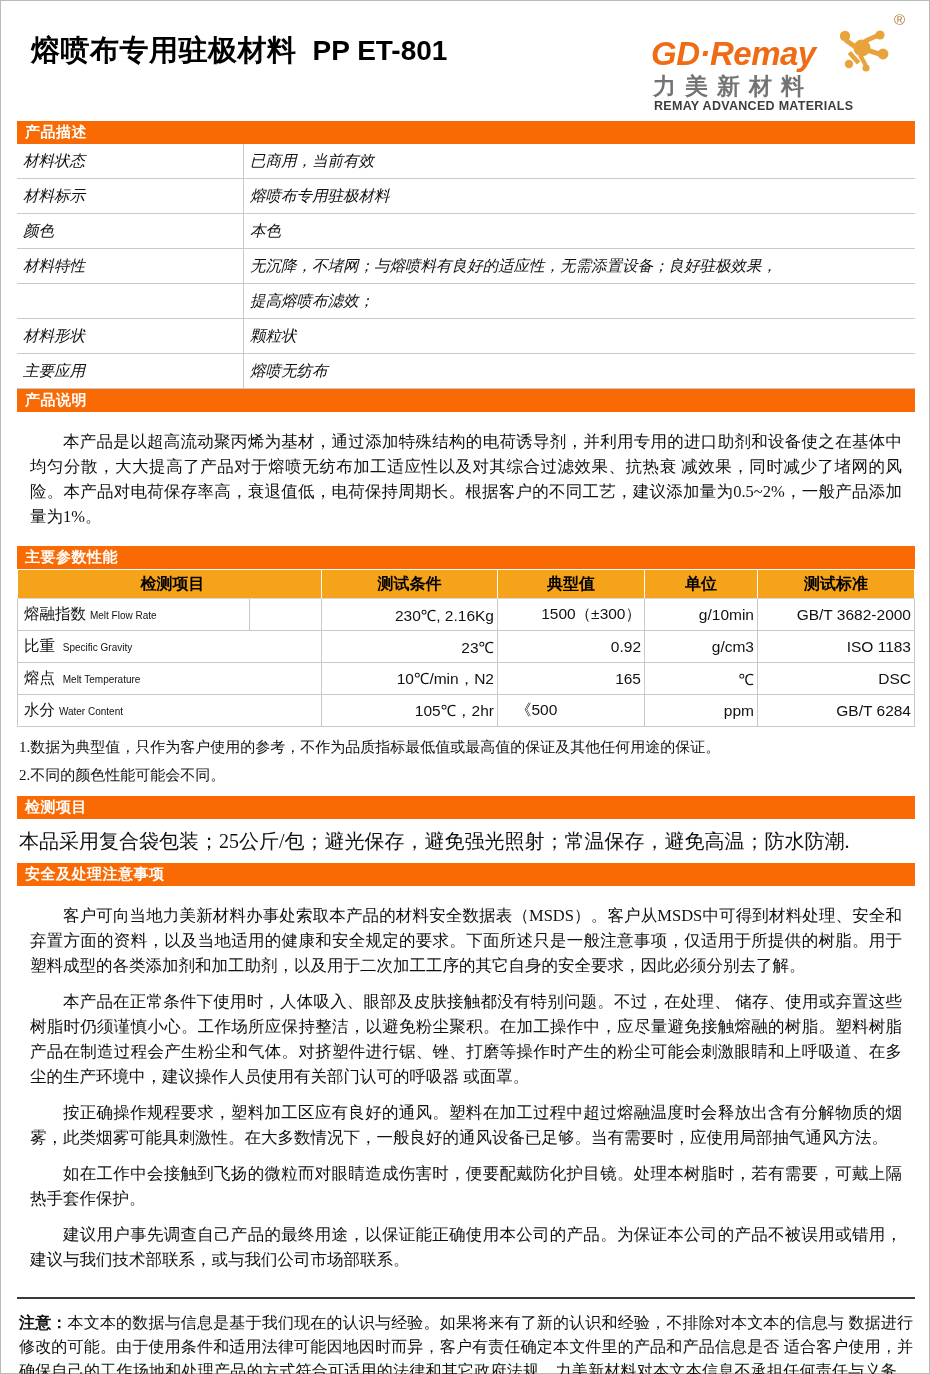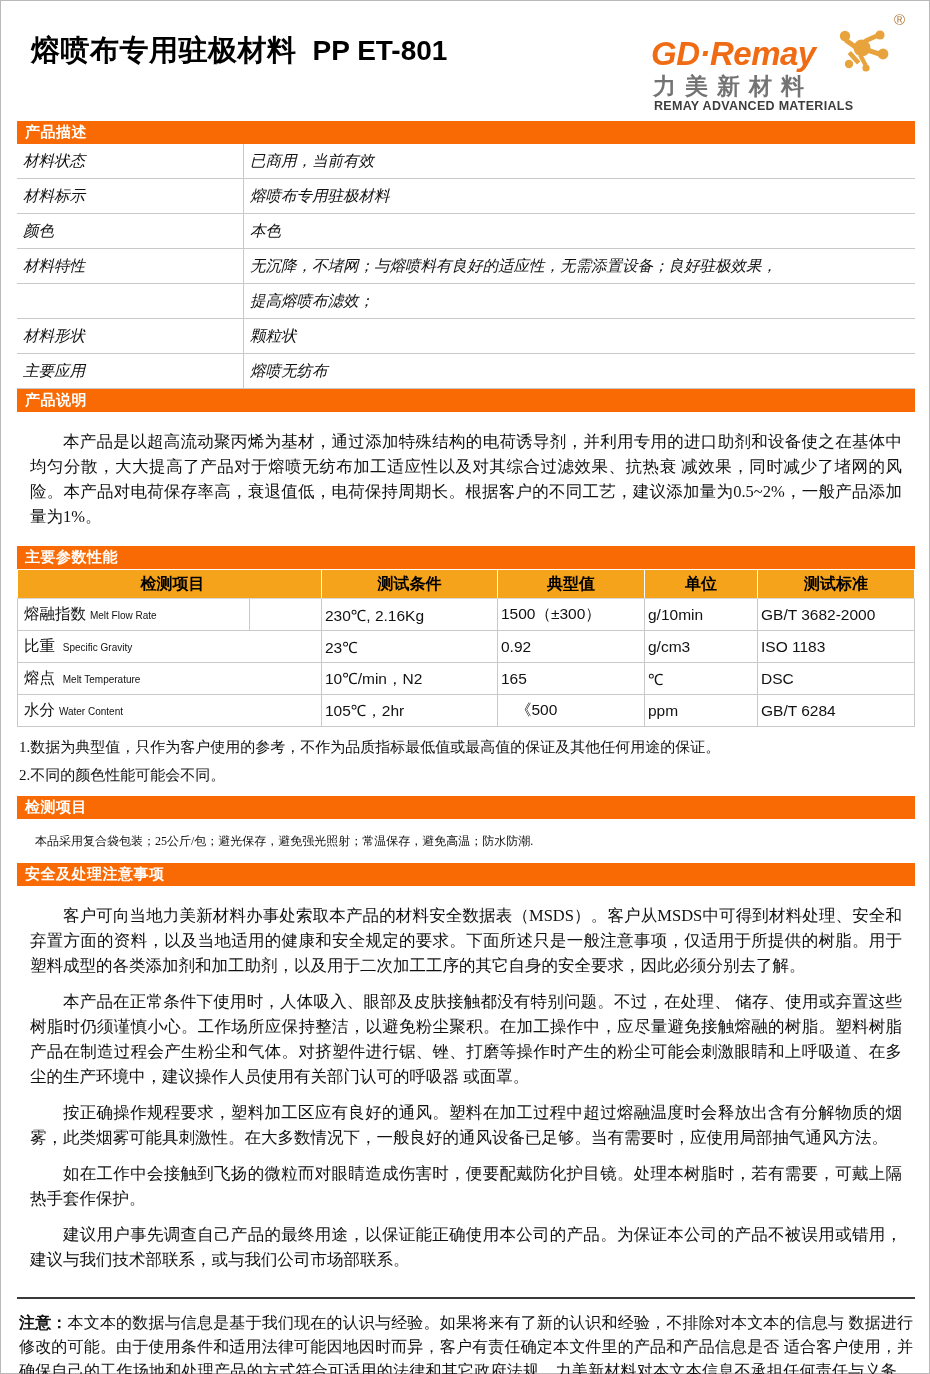--- a/index.html
+++ b/index.html
@@ -175,21 +175,21 @@
     border: 1px solid #ffffff;
     border-bottom: 1px solid #d8d8d8;
   }
   .param-tbl th.left {
     text-align: center;
     padding-left: 7px;
   }
   .param-tbl td {
     border: 1px solid #c9c9c9;
     height: 29px;
-    text-align: left;
+    text-align: right;
     padding: 1px 3px;
   }
   .param-tbl td.item {
     text-align: left;
     padding-left: 6px;
     font-family: "Liberation Serif", "DejaVu Serif", serif;
     font-size: 15.5px;
   }
   .param-tbl td.item .en {
     font-family: Liberation Sans, sans-serif;
@@ -199,24 +199,23 @@
   .param-tbl td.lval { text-align: left; padding-left: 18px; }
 
   .notes {
     font-size: 15px;
     line-height: 19px;
     padding: 4px 2px 2px 2px;
   }
   .notes div { margin: 7px 0 9px 0; }
 
   .pack-text {
-    font-size: 12px;
+    font-size: 20px;
     line-height: 24px;
     padding: 10px 2px 10px 2px;
-    margin-left: 16px;
   }
 
   .divider {
     border: 0;
     border-top: 2px solid #3a3a3a;
     margin: 8px 0 0 0;
   }
 
   .disclaimer {
     font-size: 16px;

